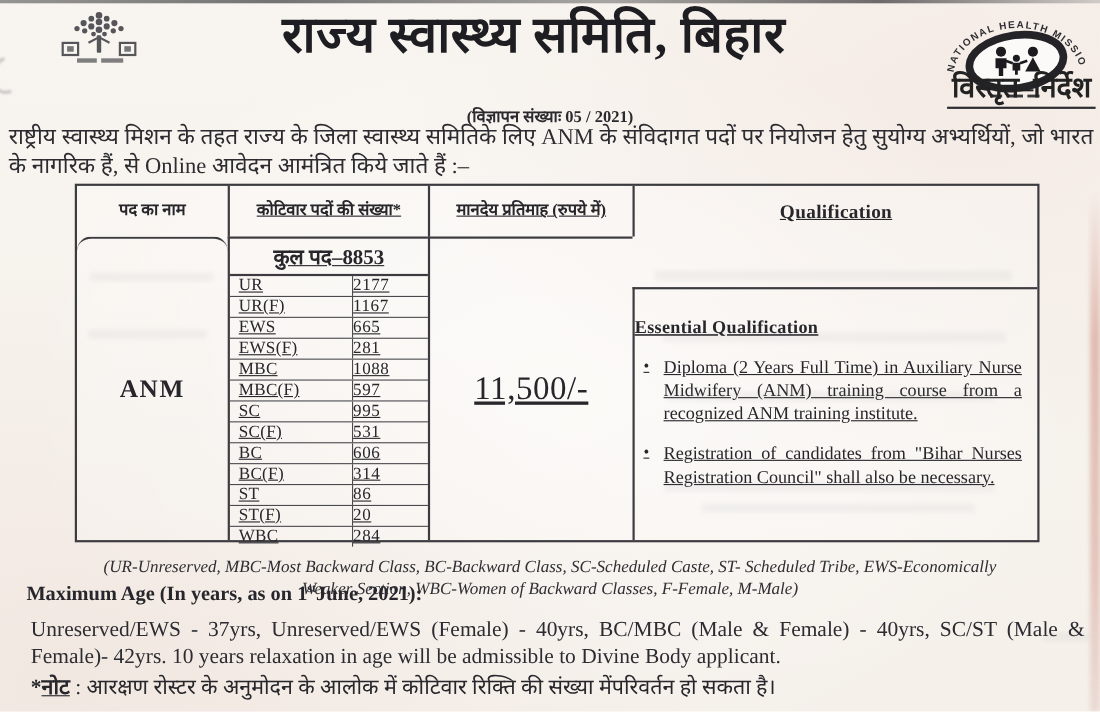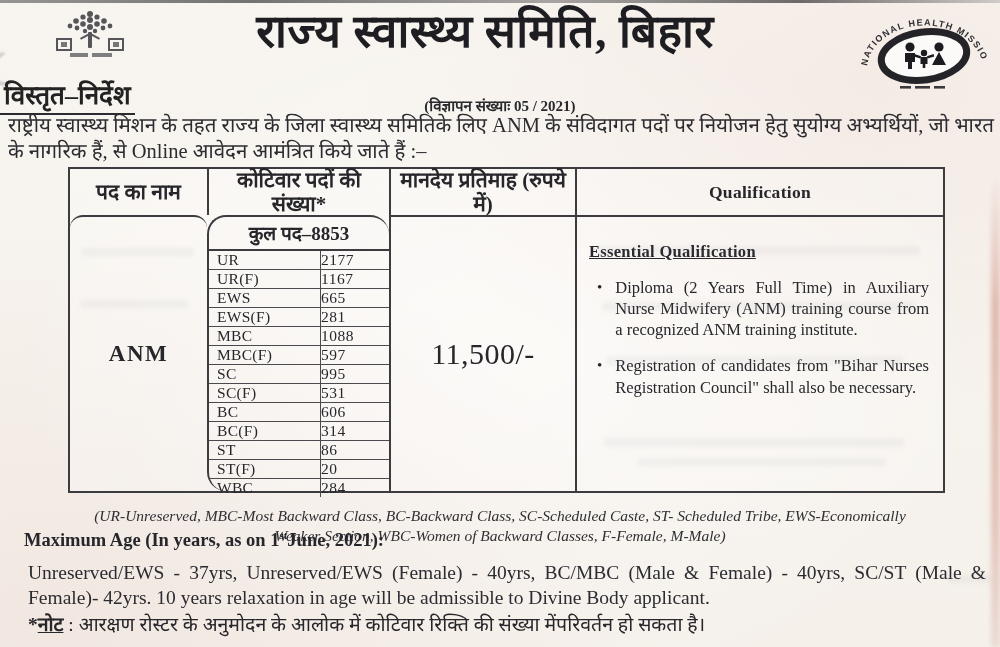--- a/index.html
+++ b/index.html
@@ -14,47 +14,47 @@
   }
   .top-scan-edge{position:absolute;top:0;left:0;width:100%;height:3px;
     background:linear-gradient(90deg, rgba(70,70,72,.55), rgba(45,45,48,.65) 25%, rgba(70,70,72,.45) 55%, rgba(50,50,54,.7) 80%, rgba(120,120,120,.3));}
   .curl{position:absolute;left:-8px;top:50px;width:24px;height:30px;border:3px solid rgba(125,125,128,.38);
     border-radius:50%;border-right-color:transparent;border-top-color:transparent;transform:rotate(25deg);filter:blur(1px);}
   
   .emblem{position:absolute;left:40px;top:6px;width:100px;height:74px;}
   .org-title{position:absolute;left:130px;right:160px;top:8px;margin:0;text-align:center;
     font-size:46px;font-weight:800;letter-spacing:.5px;color:#1d1d22;line-height:1.05;}
   .nhm{position:absolute;right:6px;top:2px;width:140px;height:92px;}
-  .subtitle-wrap{position:absolute;left:0;right:4px;top:60px;text-align:left;margin-top:16px;}
+  .subtitle-wrap{position:absolute;left:0;right:4px;top:60px;text-align:right;}
   .subtitle{display:inline-block;font-size:26px;font-weight:700;color:#222;
     border-bottom:2.5px solid #2c2c30;padding:0 4px 1px;}
   .advert{position:absolute;left:0;right:0;top:95px;text-align:center;font-size:15px;font-weight:700;color:#2a2a2e;}
   .intro{position:absolute;left:8px;right:6px;top:112px;margin:0;font-size:20.5px;line-height:1.27;
     text-align:justify;color:#2b2b30;}
   
   .vtable{position:absolute;left:68px;top:167px;display:grid;
     grid-template-columns:137px 182px 186px 368px;grid-template-rows:46px 276px;
     border:2px solid #3c3c40;background:rgba(255,255,255,.25);}
   .cell{box-sizing:border-box;}
-  .bl{border-left:2px solid #3c3c40;}
+  .bl{border-left:2px solid #3c3c40;text-decoration:underline;}
   .th{display:flex;align-items:center;justify-content:center;text-align:center;
-    font-weight:700;font-size:21px;line-height:1.15;padding:2px 4px;}
+    font-weight:700;font-size:15px;line-height:1.15;padding:2px 4px;}
   .th.eng{font-size:17.5px;letter-spacing:.3px;}
   .post{display:flex;align-items:center;justify-content:center;
     font-size:23px;font-weight:700;letter-spacing:1.5px;}
-  .cats{display:flex;flex-direction:column;font-size:15.5px;border-radius:19px;}
+  .cats{display:flex;flex-direction:column;font-size:15.5px;}
   .total{flex:0 0 32px;display:flex;align-items:center;justify-content:center;
     font-weight:700;font-size:19px;border-bottom:2px solid #3c3c40;}
   .catrow{flex:1 1 0;display:flex;align-items:center;border-bottom:1.5px solid #4a4a4e;}
   .catrow:last-child{border-bottom:none;}
   .cname{width:103px;align-self:stretch;display:flex;align-items:center;
     padding-left:8px;border-right:1.5px solid #4a4a4e;letter-spacing:.3px;}
   .ccount{flex:1;text-align:left;letter-spacing:.5px;}
   .hono{display:flex;align-items:center;justify-content:center;font-size:30px;letter-spacing:.5px;}
-  .qual{padding:24px 14px 0 12px;font-size:16.5px;line-height:1.28;}
+  .qual{padding:24px 14px 0 0;font-size:16.5px;line-height:1.28;margin-top:46px;}
   .qhead{font-weight:700;text-decoration:underline;letter-spacing:.3px;}
   .qitem{display:flex;gap:13px;margin-top:15px;text-align:justify;}
   .qmark{flex:0 0 auto;padding-left:8px;font-size:15px;line-height:1.4;}
   
   .footnote{position:absolute;left:0;right:0;top:492px;margin:14px auto;width:845px;
     font-style:italic;font-size:15.5px;line-height:1.3;text-align:center;color:#2e2e33;}
   .maxage{position:absolute;left:24px;top:529px;margin:0;font-size:18.5px;font-weight:700;color:#26262c;}
   .maxage sup{font-size:11px;vertical-align:super;}
   .agebody{position:absolute;left:28px;width:958px;top:560px;margin:0;
     font-size:19.5px;line-height:1.3;text-align:justify;color:#2b2b31;}

